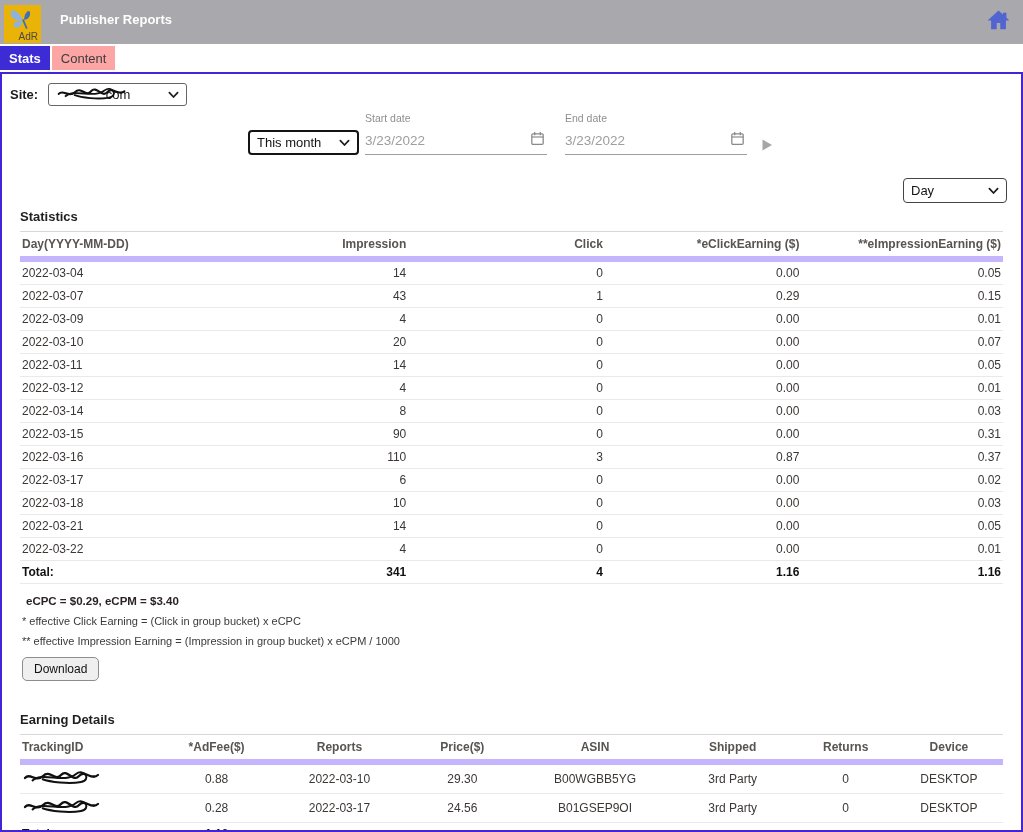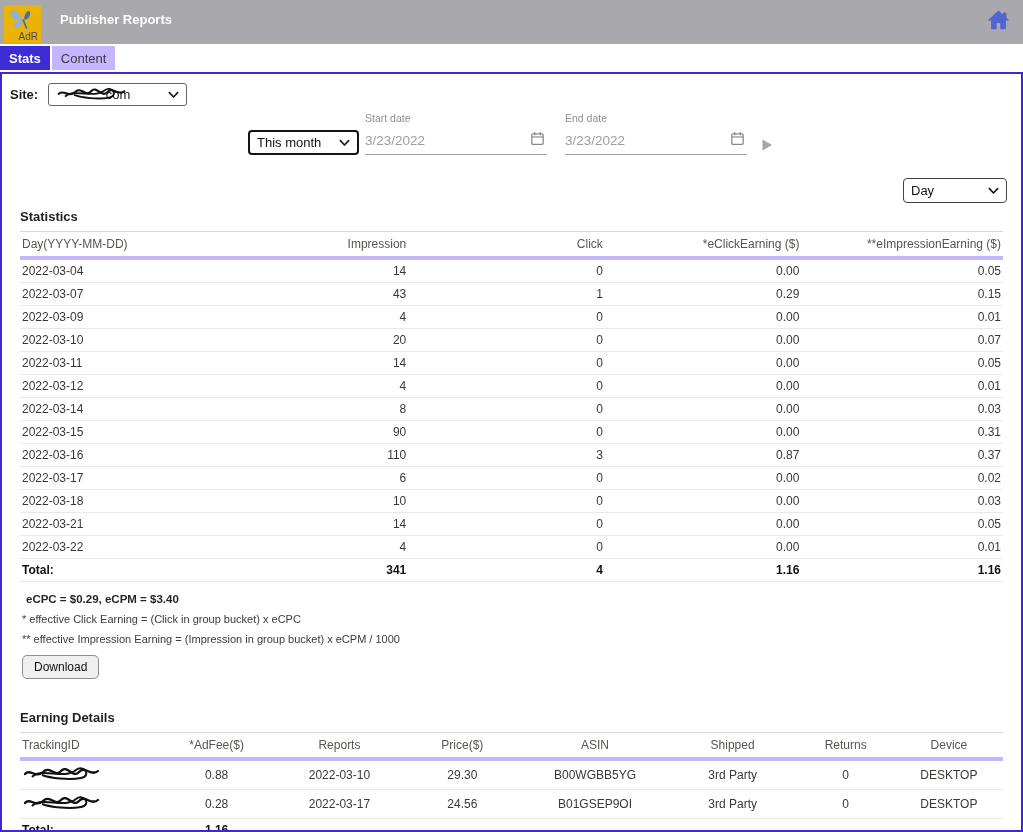--- a/index.html
+++ b/index.html
@@ -33,21 +33,21 @@
   .home-btn { position:absolute; right:12px; top:8px; cursor:pointer; }
 
   
   .tabs { display:flex; height:26px; margin-bottom:2px; flex:0 0 auto; }
   .tab {
     font-size:13px; padding:5px 9px 0 9px; cursor:pointer; height:24px; margin-top:2px;
   }
   .tab.active {
     background:#3d2cd5; color:#ffffff; font-weight:bold;
   }
-  .tab.inactive { background:#c4b5fd; color:#3c3c3c; margin-left:2px; }
+  .tab.inactive { background:#fca5a5; color:#3c3c3c; margin-left:2px; }
 
   
   .content {
     flex:1 1 auto; border:2px solid #4325d6; position:relative;
     overflow:hidden; background:#fff;
   }
 
   .site-row { margin:9px 0 0 8px; display:flex; align-items:center; }
   .site-row label { font-size:13px; font-weight:bold; color:#1a1a1a; }
   .select {
@@ -78,22 +78,22 @@
   .day-row { display:flex; justify-content:flex-end; margin:12px 14px 0 0; }
   .day-select { width:104px; height:25px; border:1px solid #444; border-radius:4px; }
 
   section { margin:0 18px; }
   .section-heading { font-size:13px; font-weight:bold; color:#1f1f1f; margin:6px 0 7px 0; }
   .stats-section { margin-top:2px; }
   .earnings-section { margin-top:31px; }
 
   table { width:100%; border-collapse:collapse; font-size:12px; table-layout:fixed; }
   th {
-    font-weight:normal; color:#585450; padding:5px 2px;
-    border-top:1px solid #d8d8d8; border-bottom:4px solid #c4b5fd;
+    font-weight:bold; color:#585450; padding:5px 2px;
+    border-top:1px solid #d8d8d8; border-bottom:6px solid #c4b5fd;
     white-space:nowrap; overflow:hidden;
   }
   td {
     color:#3b3735; padding:4px 2px; border-bottom:1px solid #e9e9e9;
     white-space:nowrap; overflow:hidden; height:14px;
   }
   tr.total-row td { font-weight:bold; color:#111; }
 
   .summary { font-size:11.5px; font-weight:bold; color:#2b2424; margin:11px 0 0 6px; }
   .footnote { font-size:11px; color:#3a3a3a; margin:8px 0 0 2px; }

